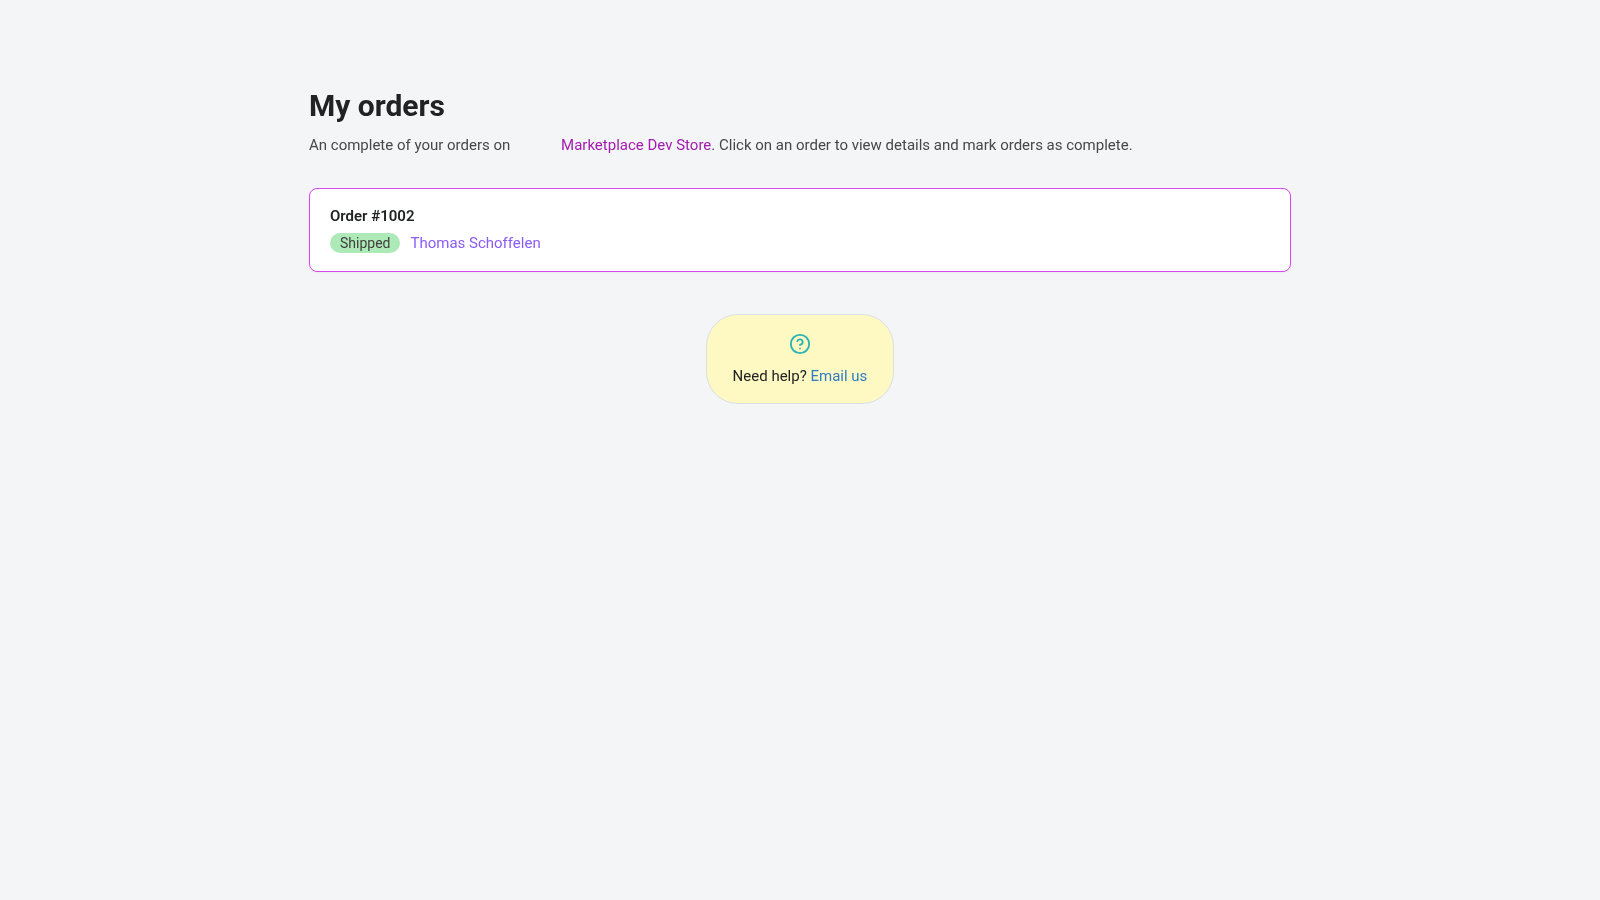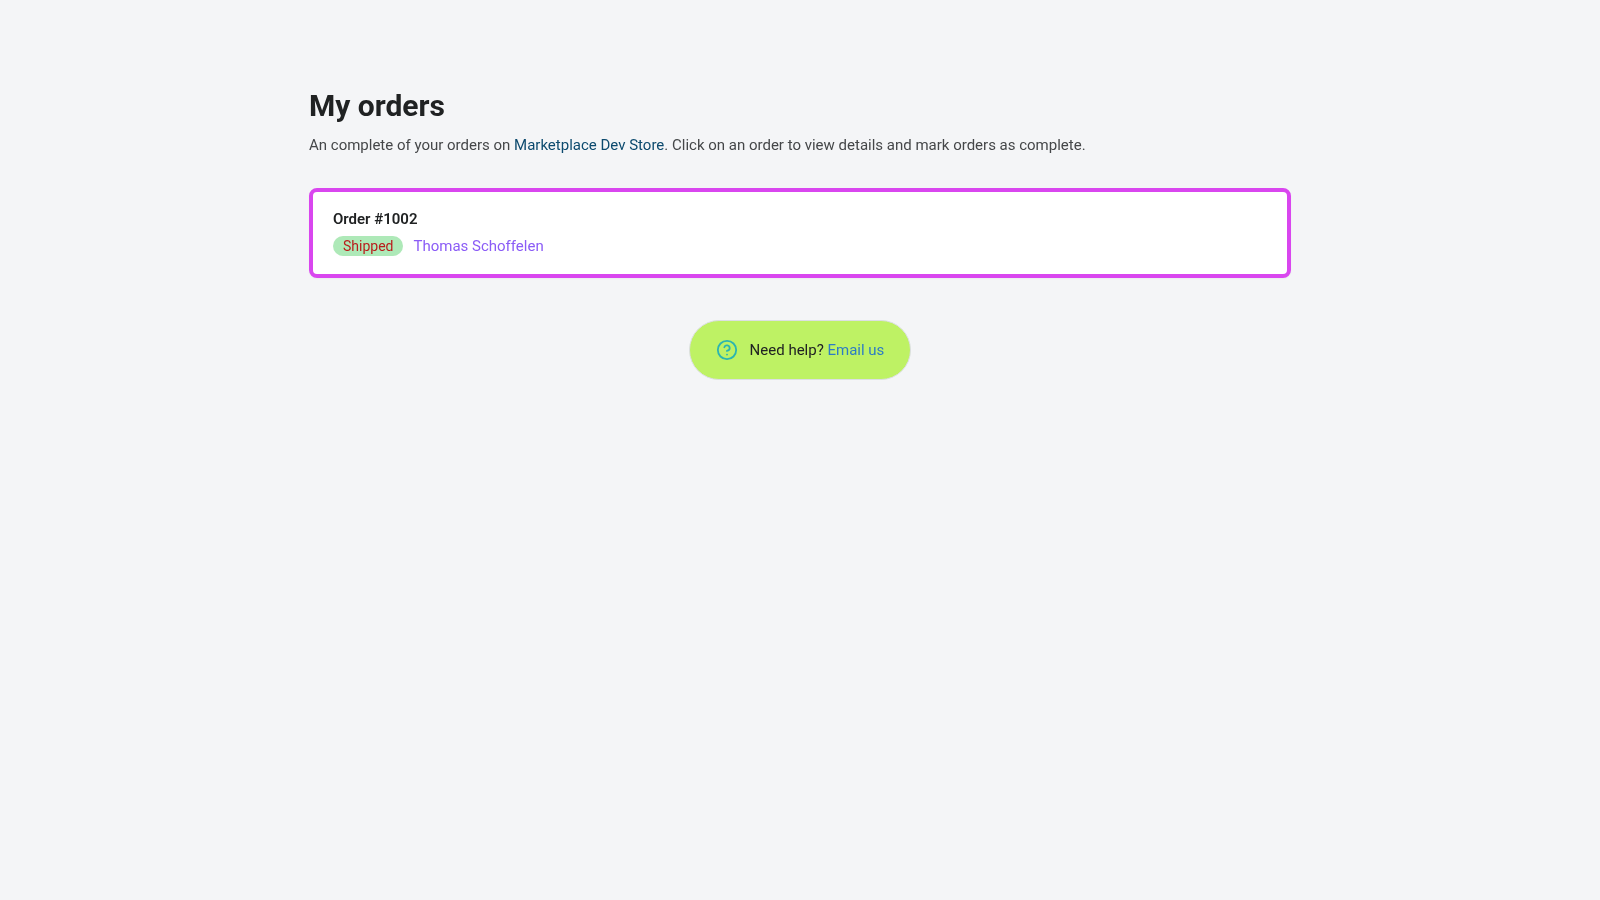--- a/index.html
+++ b/index.html
@@ -30,27 +30,28 @@
     }
     
     .subtitle {
       font-size: 15px;
       color: #454749;
       margin-bottom: 32px;
       line-height: 1.4;
     }
     
     .subtitle a {
-      color: #0c4a6e;
+      color: #a21caf;
       text-decoration: none;
+      margin-left: 47px;
     }
     
     .order-card {
       background-color: #ffffff;
-      border: 4px solid #d946ef;
+      border: 1px solid #d946ef;
       border-radius: 8px;
       padding: 18px 20px;
       cursor: pointer;
       box-shadow: 0 1px 2px rgba(0,0,0,0.04);
     }
     
     .order-title {
       font-size: 15px;
       font-weight: 600;
       color: #202223;
@@ -58,21 +59,21 @@
     }
     
     .order-meta {
       display: flex;
       align-items: center;
       gap: 10px;
     }
     
     .status-badge {
       background-color: #aee9b8;
-      color: #b91c1c;
+      color: #404040;
       font-size: 14px;
       padding: 2px 10px;
       border-radius: 12px;
       font-weight: 400;
     }
     
     .customer-name {
       font-size: 15px;
       color: #8b5cf6;
     }
@@ -80,24 +81,25 @@
     .help-section {
       display: flex;
       justify-content: center;
       margin-top: 42px;
     }
     
     .help-pill {
       display: flex;
       align-items: center;
       gap: 12px;
-      background-color: #bef264;
+      background-color: #fef9c3;
       border: 1px solid #dcdfe2;
       border-radius: 32px;
       padding: 18px 26px;
+      flex-direction: column;
     }
     
     .help-icon {
       width: 22px;
       height: 22px;
       color: #2bb5b0;
       flex-shrink: 0;
     }
     
     .help-text {

